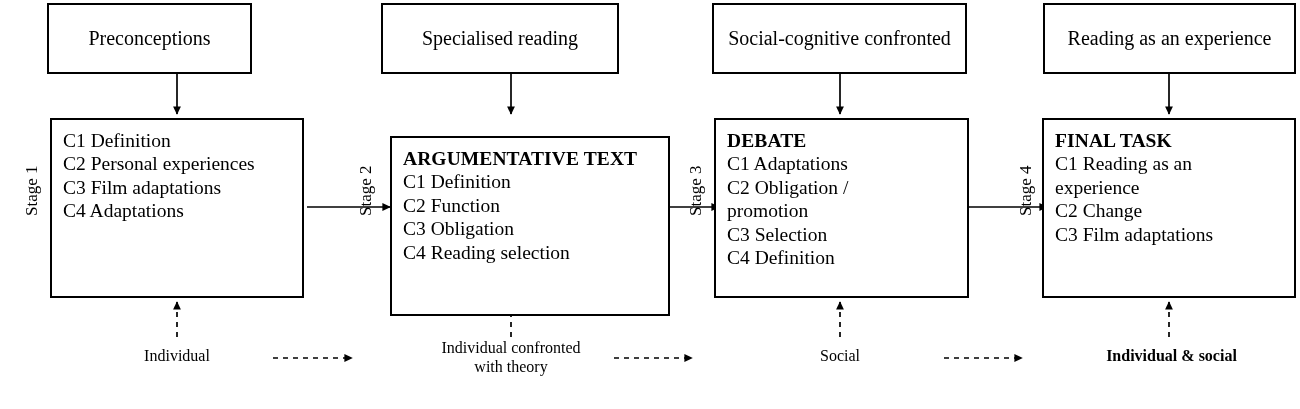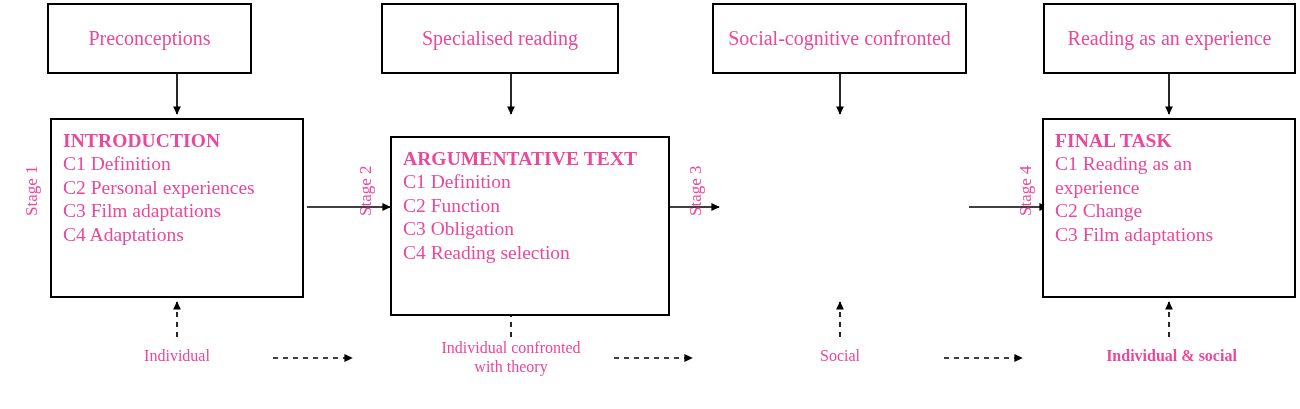--- a/index.html
+++ b/index.html
@@ -2,21 +2,21 @@
 <html><head>
 <meta charset="utf-8">
 <style>
   html,body{margin:0;padding:0;background:#ffffff;}
   #stage{
     position:relative;
     width:1300px;
     height:409px;
     background:#ffffff;
     font-family:"Liberation Serif","DejaVu Serif",serif;
-    color:#ec4899;
+    color:#000000;
     overflow:hidden;
   }
   #arrows{position:absolute;left:0;top:0;width:1300px;height:409px;}
 
   .box{
     position:absolute;
     border:2.5px solid #000000;
     background:#ffffff;
     box-sizing:border-box;
   }
@@ -93,21 +93,20 @@
       <line x1="614" y1="358" x2="692" y2="358"></line>
       <line x1="944" y1="358" x2="1022" y2="358"></line>
     </g>
   </svg>
 
   <div class="box top-box" style="left:47px;top:3px;width:205px;height:71px;">Preconceptions</div>
 
   <div class="stage-label" style="left:42px;top:196px;">Stage 1</div>
 
   <div class="box main-box" style="left:50px;top:118px;width:254px;height:180px;">
-    <div class="main-title">INTRODUCTION</div>
     <div class="main-item">C1 Definition</div>
     <div class="main-item">C2 Personal experiences</div>
     <div class="main-item">C3 Film adaptations</div>
     <div class="main-item">C4 Adaptations</div>
   </div>
 
   <div class="bottom-label" style="left:77px;top:347px;width:200px;">Individual</div>
 
   <div class="box top-box" style="left:381px;top:3px;width:238px;height:71px;">Specialised reading</div>
 
@@ -122,20 +121,28 @@
   </div>
 
   <div class="bottom-label" style="left:391px;top:339px;width:240px;">Individual confronted
 with theory</div>
 
   <div class="box top-box" style="left:712px;top:3px;width:255px;height:71px;">Social-cognitive
 confronted</div>
 
   <div class="stage-label" style="left:706px;top:196px;">Stage 3</div>
 
+  <div class="box main-box" style="left:714px;top:118px;width:255px;height:180px;">
+    <div class="main-title">DEBATE</div>
+    <div class="main-item">C1 Adaptations</div>
+    <div class="main-item">C2 Obligation /
+promotion</div>
+    <div class="main-item">C3 Selection</div>
+    <div class="main-item">C4 Definition</div>
+  </div>
 
   <div class="bottom-label" style="left:740px;top:347px;width:200px;">Social</div>
 
   <div class="box top-box" style="left:1043px;top:3px;width:253px;height:71px;">Reading as an
 experience</div>
 
   <div class="stage-label" style="left:1036px;top:196px;">Stage 4</div>
 
   <div class="box main-box" style="left:1042px;top:118px;width:254px;height:180px;">
     <div class="main-title">FINAL TASK</div>

